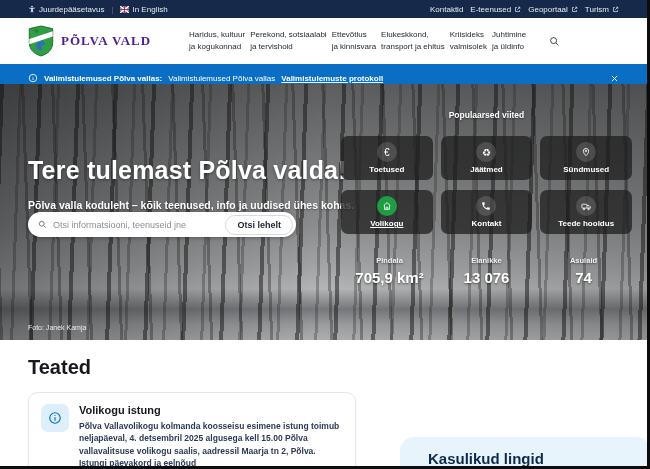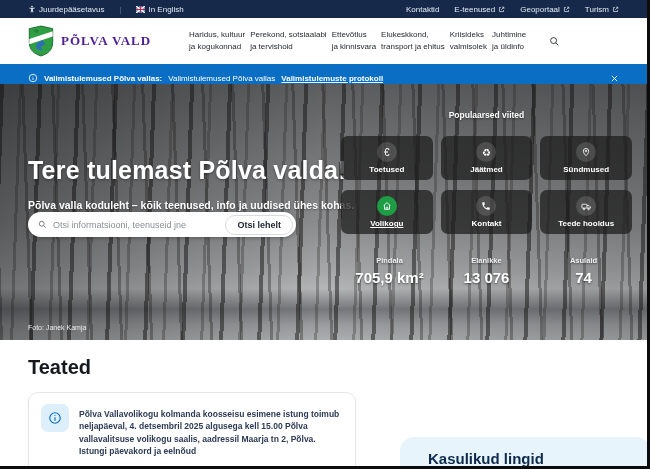--- a/index.html
+++ b/index.html
@@ -2,21 +2,21 @@
 <html><head>
 <meta charset="utf-8">
 <style>
   * { margin:0; padding:0; box-sizing:border-box; }
   html,body { width:650px; height:469px; overflow:hidden; }
   body { font-family:"Liberation Sans", sans-serif; background:#fff; }
   .frame { position:relative; width:650px; height:469px; border-right:3px solid #0c0c0c; border-bottom:3px solid #0c0c0c; overflow:hidden; background:#fff; }
 
   
   .topbar { position:absolute; left:0; top:0; width:100%; height:18px; background:#16294b; color:#e8ecf3; display:flex; align-items:center; justify-content:space-between; padding:0 28px; font-size:8px; }
-  .topbar .grp { display:flex; align-items:flex-start; gap:15px; }
+  .topbar .grp { display:flex; align-items:flex-start; gap:7px; }
   .topbar a { color:#e8ecf3; text-decoration:none; display:flex; align-items:center; gap:3px; cursor:pointer; }
   .topbar .sep { color:#5c6c8a; }
   .ico { display:inline-flex; align-items:center; justify-content:center; }
   .ico svg { display:block; }
 
   
   .header { position:absolute; left:0; top:18px; width:100%; height:46px; background:#ffffff; display:flex; align-items:center; padding:0 28px; }
   .brand { display:flex; align-items:center; gap:7px; }
   .brand-name { font-family:"Liberation Serif", serif; font-size:13px; letter-spacing:1px; color:#4c1d95; font-weight:600; }
   .nav { display:flex; align-items:center; gap:5px; margin-left:38px; }
@@ -294,20 +294,21 @@
 
   <div class="notice-card">
     <div class="notice-icon">
       <svg width="14" height="14" viewBox="0 0 24 24" fill="none" stroke="currentColor" stroke-width="2">
           <circle cx="12" cy="12" r="9"></circle>
           <line x1="12" y1="10.8" x2="12" y2="16.8"></line>
           <circle cx="12" cy="7.4" r="1" fill="currentColor" stroke="none"></circle>
         </svg>
     </div>
     <div>
+      <div class="notice-title">Volikogu istung</div>
       <div class="notice-body">Põlva Vallavolikogu kolmanda koosseisu esimene istung toimub neljapäeval, 4. detsembril 2025 algusega kell 15.00 Põlva vallavalitsuse volikogu saalis, aadressil Maarja tn 2, Põlva. Istungi päevakord ja eelnõud</div>
 
     </div>
   </div>
 
   <div class="useful">
     <div class="useful-title">Kasulikud lingid</div>
   </div>
 
 </div>

